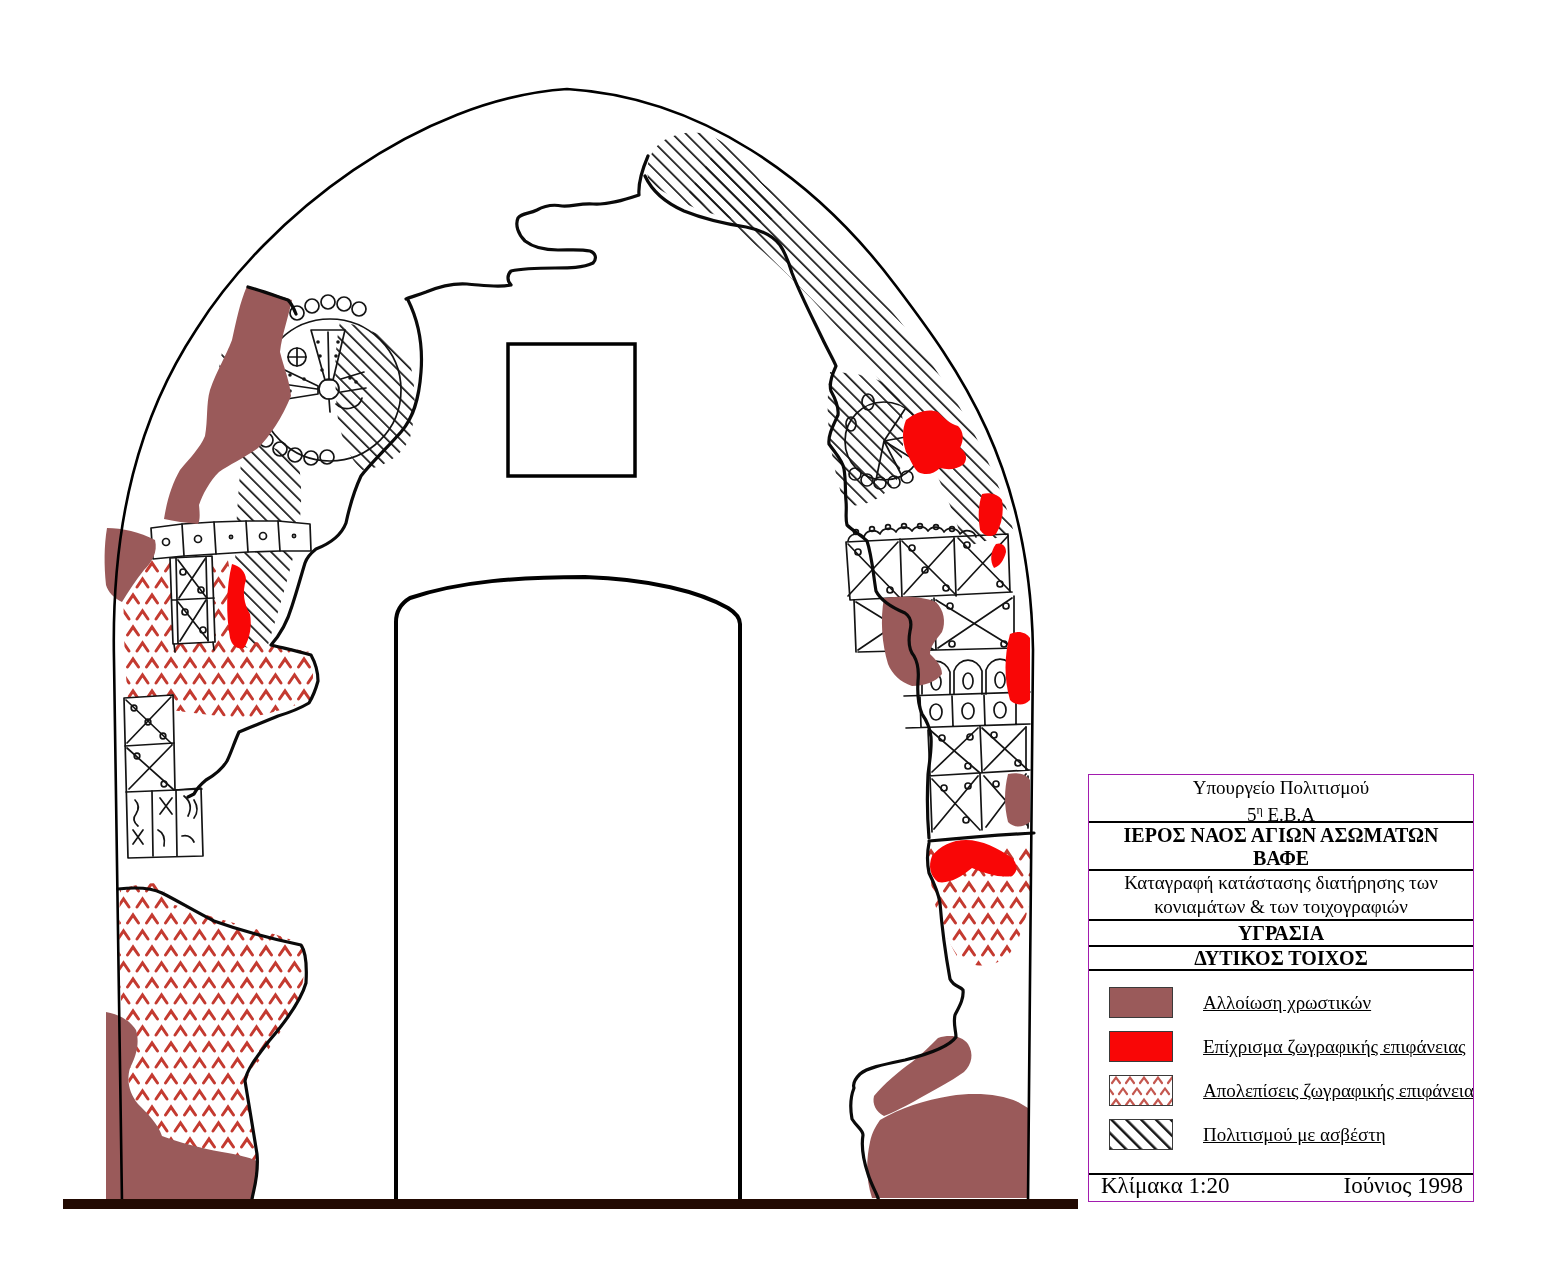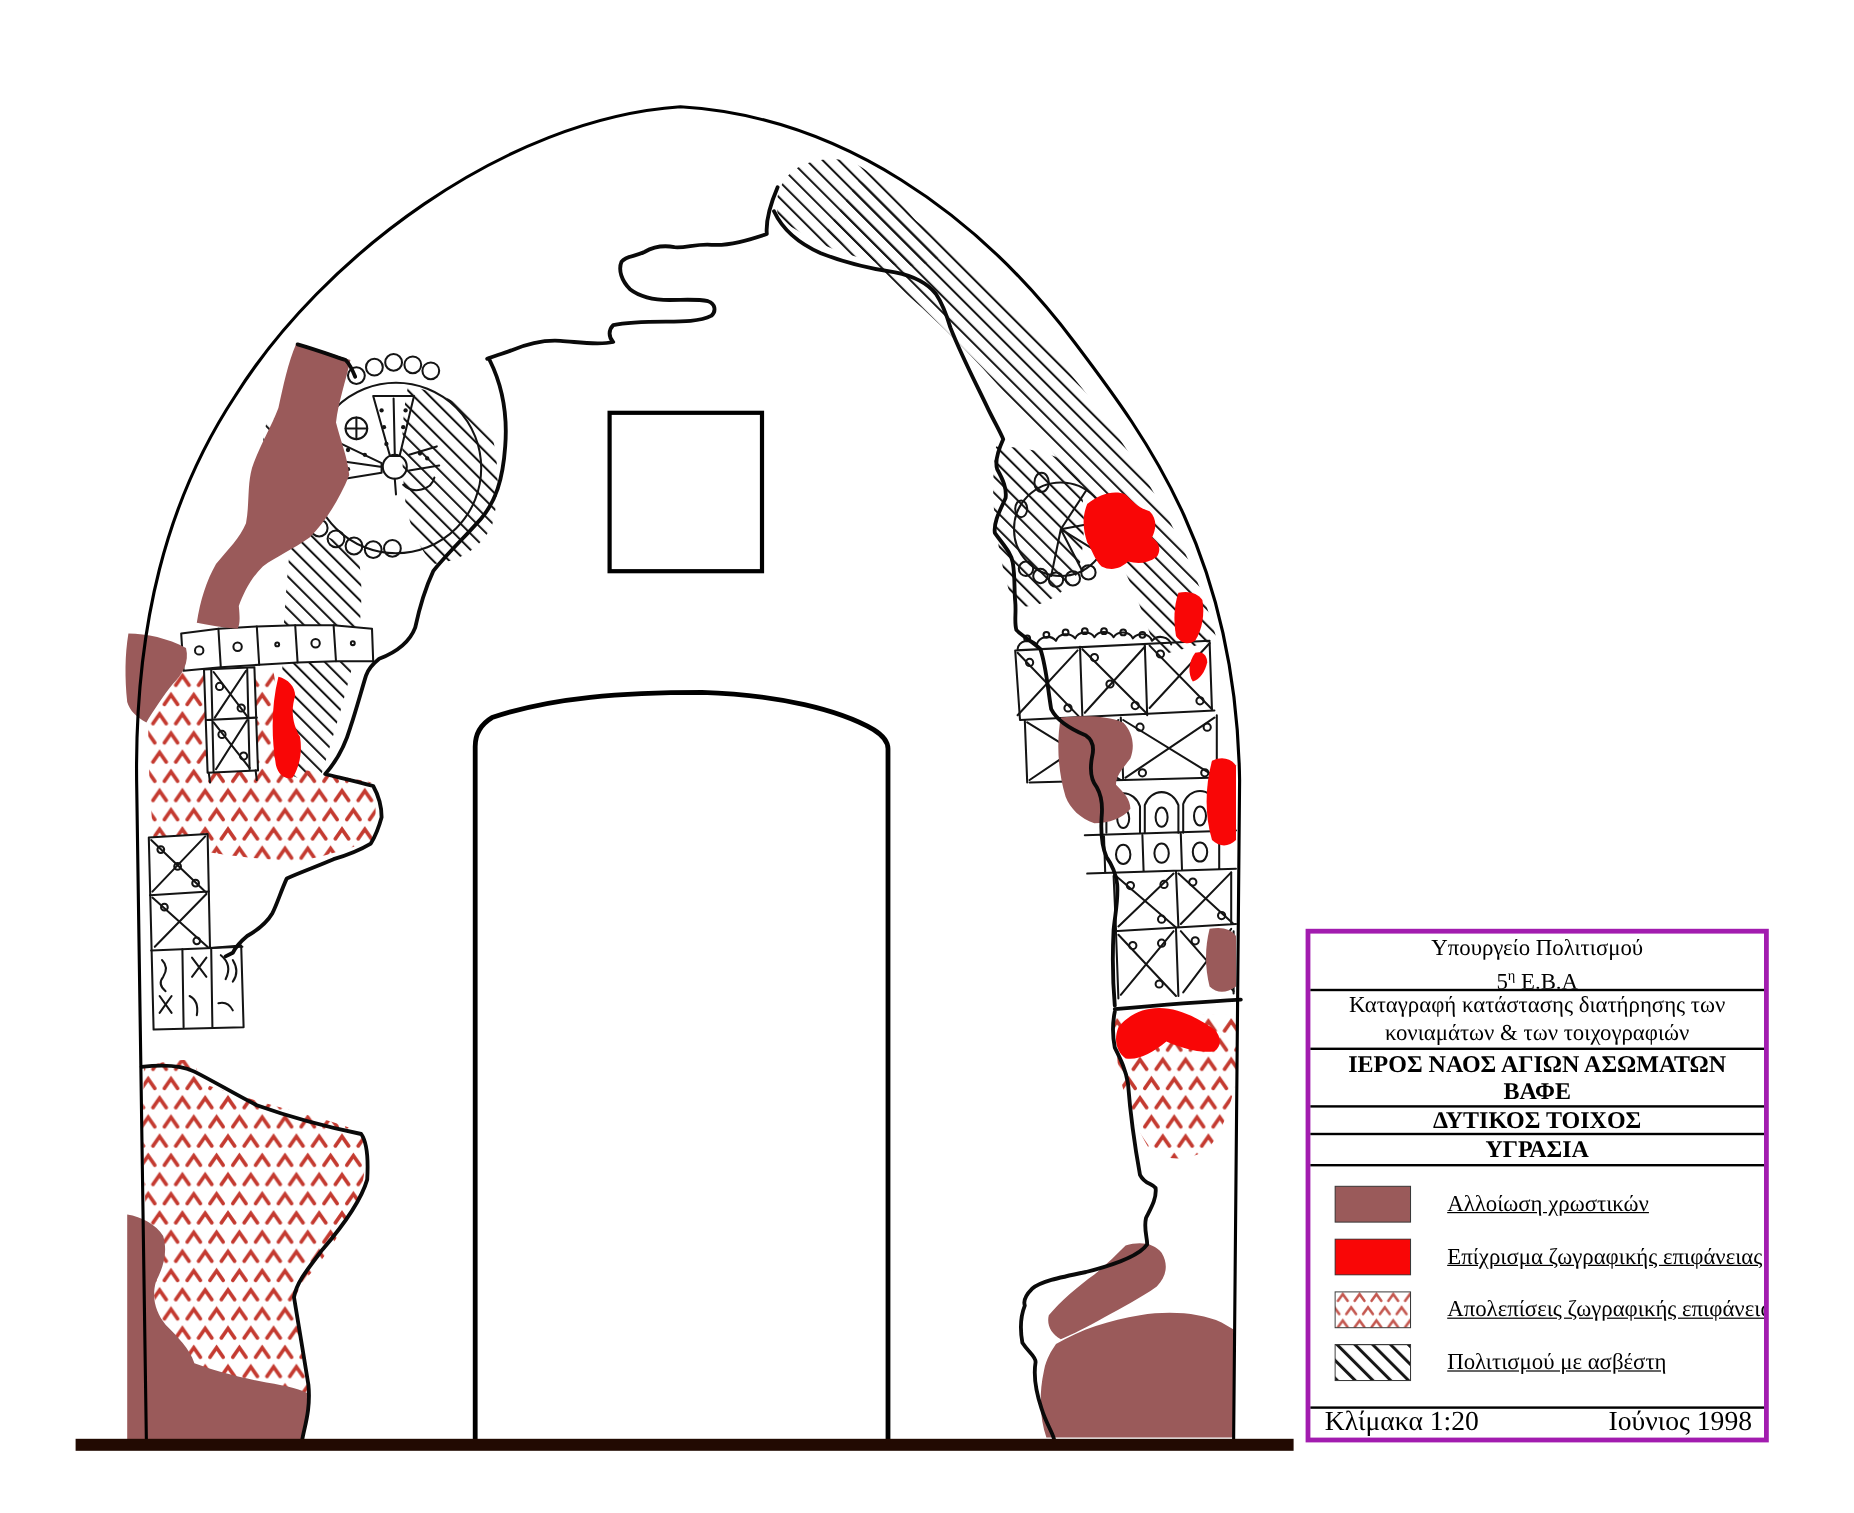--- a/index.html
+++ b/index.html
@@ -1,20 +1,20 @@
 <!DOCTYPE html>
 <html><head>
 <meta charset="utf-8">
 <style>
   html,body{margin:0;padding:0;background:#ffffff;}
   .sheet{position:relative;width:1545px;height:1261px;background:#fff;overflow:hidden;
          font-family:"Liberation Serif","DejaVu Serif",serif;color:#000;}
   .drawing-svg{position:absolute;left:0;top:0;}
   .legend-panel{position:absolute;left:1088px;top:774px;width:386px;height:428px;
-      border:4px solid #a21caf;box-sizing:border-box;background:#fff;display:flex;flex-direction:column;}
+      border:1px solid #a21caf;box-sizing:border-box;background:#fff;display:flex;flex-direction:column;}
   .lrow{box-sizing:border-box;border-bottom:2px solid #000;text-align:center;overflow:hidden;}
   .r1{height:48px;font-size:19px;line-height:23px;padding-top:1px;}
   .r2{height:48px;font-size:20px;font-weight:bold;line-height:23px;padding-top:1px;}
   .r3{height:50px;font-size:19px;line-height:24px;}
   .r4{height:24px;font-size:20px;font-weight:bold;line-height:22px;}
   .r5{height:26px;font-size:20px;font-weight:bold;line-height:24px;}
   .r6{height:204px;display:flex;flex-direction:column;padding:16px 0 0 20px;gap:13px;text-align:left;}
   .r7{height:24px;border-bottom:none;display:flex;justify-content:space-between;
       font-size:23px;line-height:22px;padding:0 10px 0 12px;text-align:left;}
   .legend-item{display:flex;align-items:center;height:31px;}
@@ -231,30 +231,30 @@
   <path d="M396,1202 L396,622 C396,612 400,604 410,598 C460,581 520,577 585,577 C650,579 700,592 728,608 C736,613 740,618 740,624 L740,1202" stroke="#000" stroke-width="4" fill="#ffffff"></path>
   <rect x="508" y="344" width="127" height="132" fill="#ffffff" stroke="#000" stroke-width="3.5"></rect>
   <rect x="63" y="1199" width="1015" height="10" fill="#220a02"></rect>
 </svg>
 
 <div class="legend-panel">
   <div class="lrow r1">
     <div>Υπουργείο Πολιτισμού</div>
     <div><span>5</span><sup>η</sup><span> Ε.Β.Α</span></div>
   </div>
+  <div class="lrow r2">
+    <div>ΙΕΡΟΣ ΝΑΟΣ ΑΓΙΩΝ ΑΣΩΜΑΤΩΝ</div>
+    <div>ΒΑΦΕ</div>
+  </div>
   <div class="lrow r3">
     <div>Καταγραφή κατάστασης διατήρησης των</div>
     <div>κονιαμάτων &amp; των τοιχογραφιών</div>
   </div>
-  <div class="lrow r2">
-    <div>ΙΕΡΟΣ ΝΑΟΣ ΑΓΙΩΝ ΑΣΩΜΑΤΩΝ</div>
-    <div>ΒΑΦΕ</div>
-  </div>
+  <div class="lrow r5">ΥΓΡΑΣΙΑ</div>
   <div class="lrow r4">ΔΥΤΙΚΟΣ ΤΟΙΧΟΣ</div>
-  <div class="lrow r5">ΥΓΡΑΣΙΑ</div>
   <div class="lrow r6">
     <div class="legend-item">
       <svg width="64" height="31">
         <rect x="0.5" y="0.5" width="63" height="30" fill="#9a5a5a" stroke="#3a3a3a"></rect>
       </svg>
       <span class="lab">Αλλοίωση χρωστικών</span>
     </div>
     <div class="legend-item">
       <svg width="64" height="31">
         <rect x="0.5" y="0.5" width="63" height="30" fill="#f90606" stroke="#3a3a3a"></rect>

